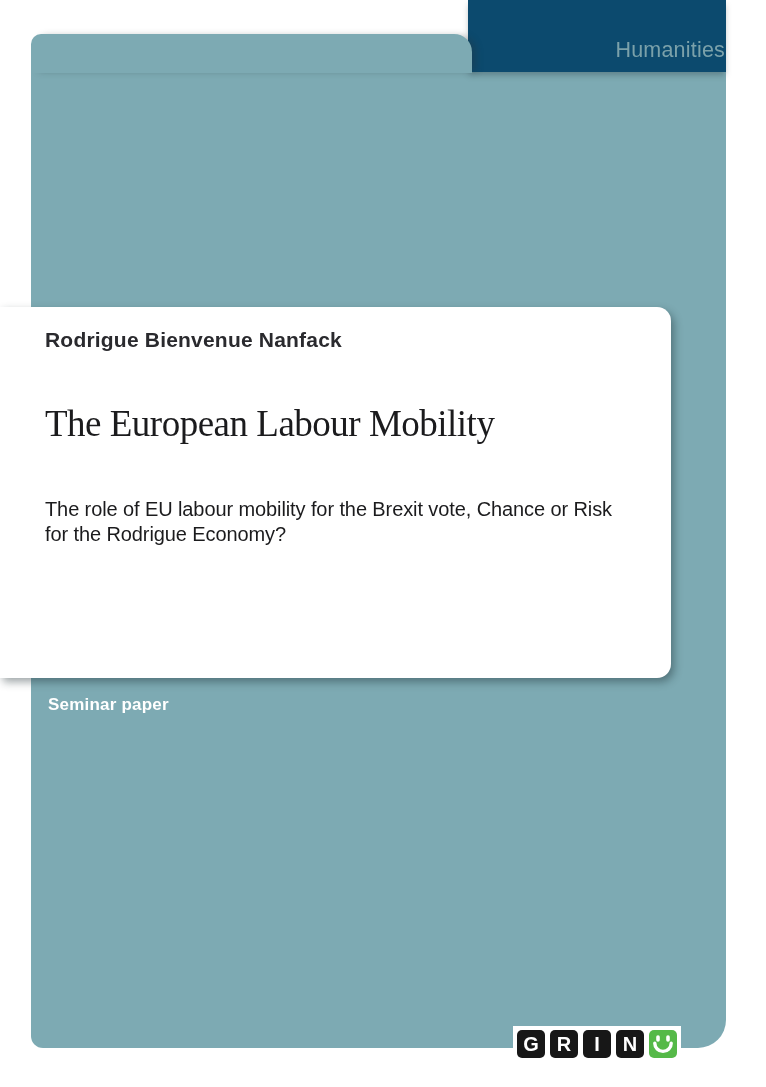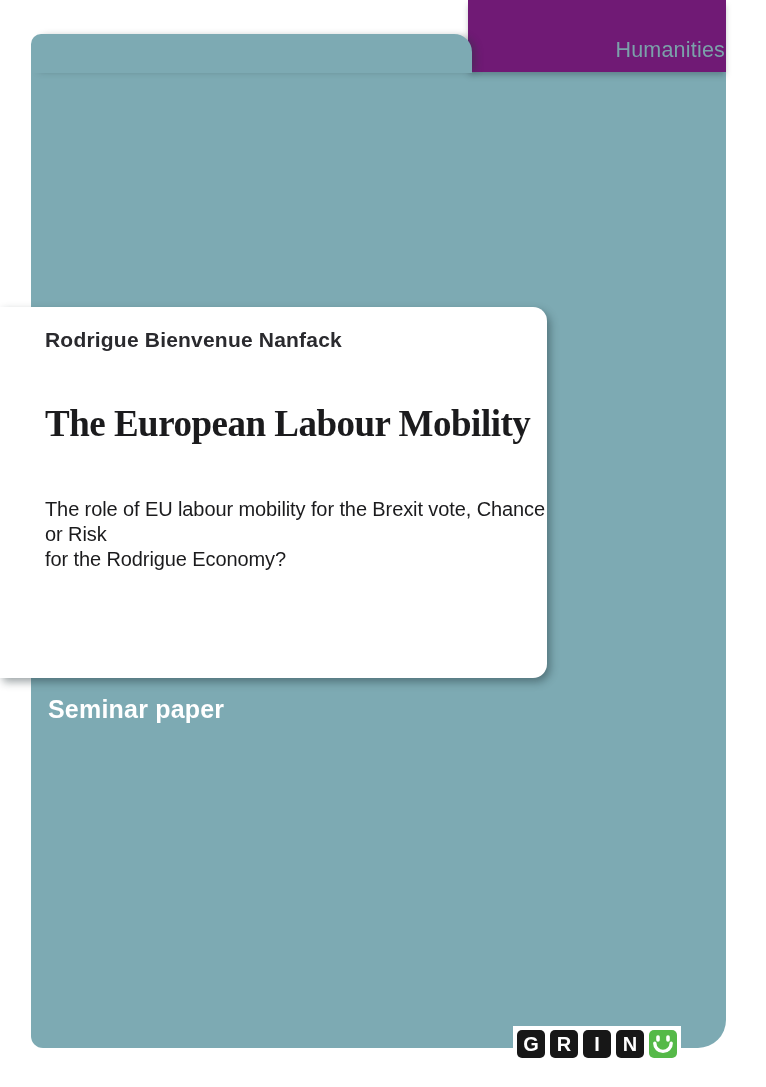--- a/index.html
+++ b/index.html
@@ -29,73 +29,73 @@
     background: #7daab3;
     border-radius: 10px 18px 0 0;
     box-shadow: 6px 0 7px -2px rgba(40, 55, 60, 0.38);
     z-index: 3;
   }
   
   .category-strip {
     position: absolute;
     left: 468px; top: 0;
     width: 258px; height: 72px;
-    background: #701a75;
+    background: #0c4a6e;
     box-shadow: 0 4px 6px -1px rgba(40, 55, 60, 0.35);
     z-index: 2;
     display: flex;
     align-items: flex-end;
     justify-content: flex-end;
     padding: 0 1px 9px 0;
   }
   .category-label {
     font-size: 21.5px;
     letter-spacing: 0.2px;
     color: #7ba1aa;
   }
   
   .title-card {
     position: absolute;
     left: 0; top: 307px;
-    width: 547px; height: 371px;
+    width: 671px; height: 371px;
     background: #ffffff;
     border-radius: 0 14px 14px 0;
     box-shadow: 3px 4px 9px rgba(25, 40, 45, 0.42);
     z-index: 4;
   }
   .author-name {
     position: absolute;
     left: 45px; top: 21px;
     font-size: 21px;
     font-weight: bold;
     letter-spacing: 0.2px;
     color: #2a2a2e;
   }
   .paper-title {
     position: absolute;
     left: 45px; top: 95px;
     font-family: "Liberation Serif", serif;
     font-size: 37px;
-    font-weight: bold;
+    font-weight: normal;
     letter-spacing: -0.5px;
     color: #1b1b1d;
   }
   .paper-subtitle {
     position: absolute;
     left: 45px; top: 190px;
     font-family: Liberation Sans, sans-serif;
     font-size: 20px;
     line-height: 25px;
     letter-spacing: -0.1px;
     color: #1b1b1d;
   }
   .doc-type-label {
     position: absolute;
     left: 48px; top: 695px;
-    font-size: 25px;
+    font-size: 17px;
     font-weight: bold;
     letter-spacing: 0.2px;
     color: #ffffff;
     z-index: 2;
   }
   
   .grin-logo {
     position: absolute;
     left: 513px; top: 1026px;
     background: #ffffff;

